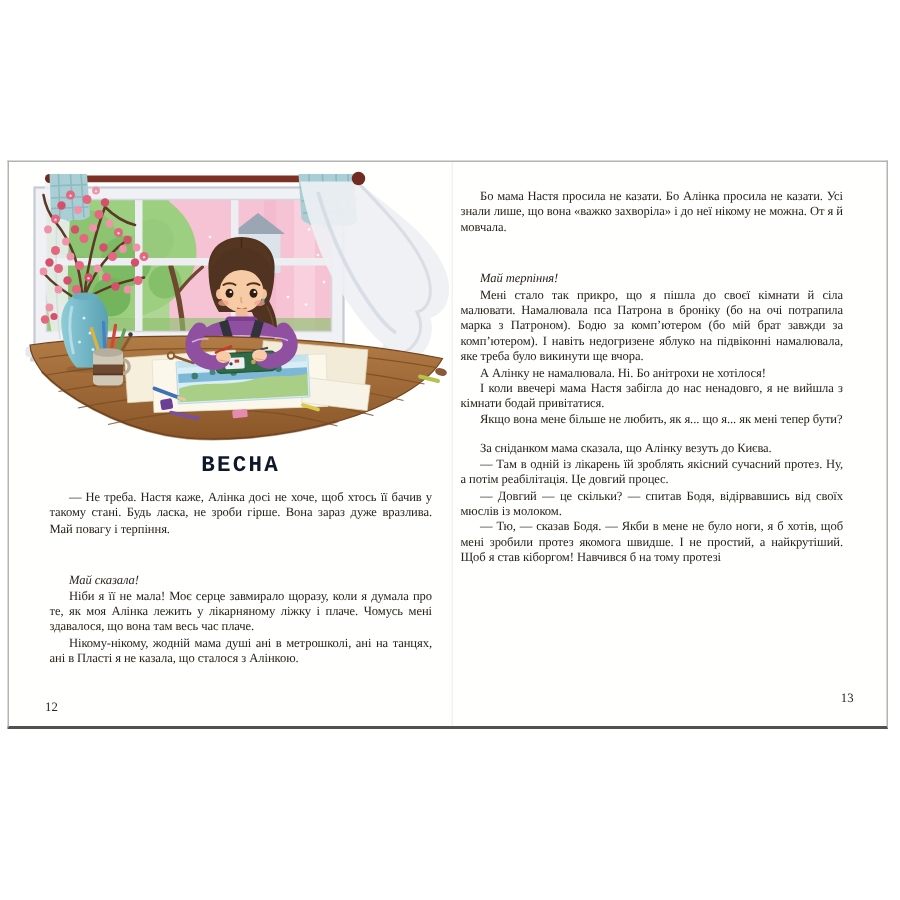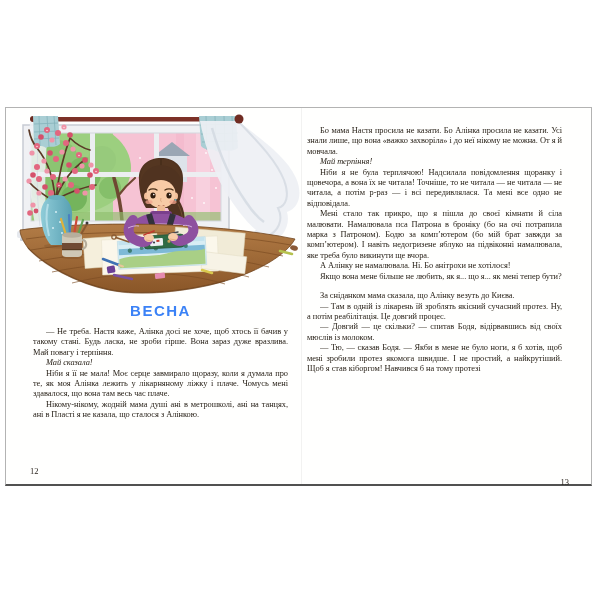--- a/index.html
+++ b/index.html
@@ -17,40 +17,40 @@
   .gutter-seam{
     position:absolute;left:295px;top:0;width:1px;height:100%;
     background:rgba(0,0,0,0.05);
   }
   .illustration{
     position:absolute;left:0;top:0;width:296px;height:190px;
   }
   .chapter-title{
     position:absolute;left:27px;top:194px;width:255px;
     text-align:center;
-    font-family:Liberation Sans, sans-serif;
+    font-family:Liberation Mono, monospace;
     font-weight:bold;font-size:15px;letter-spacing:1.5px;
-    color:#3b82f6;
+    color:#0f172a;
   }
   .text-col{
     position:absolute;width:255px;
     font-size:8.4px;line-height:10.4px;letter-spacing:-0.05px;
     text-align:justify;color:#292219;
     overflow:hidden;
   }
   .text-col p{margin:0;text-indent:13px;}
-  .text-col p.italic{font-style:italic;}
+  .text-col p.italic{font-style:italic;margin-top:24px;}
   .text-col p.gap{margin-top:9px;}
   .left-col{left:27px;top:219px;height:138px;}
   .right-col{left:301px;top:18px;height:339px;}
   .pagenum{
     position:absolute;font-size:8.5px;color:#2c2620;
   }
   .pagenum-left{left:24px;top:358px;}
-  .pagenum-right{left:316px;top:369px;width:255px;text-align:right;padding-right:8px;box-sizing:border-box;}
+  .pagenum-right{left:316px;top:352px;width:255px;text-align:right;padding-right:8px;box-sizing:border-box;}
 </style>
 </head>
 <body>
 
 <div class="book">
   <div class="gutter-seam"></div>
 
   <div>
 
     <svg class="illustration" viewBox="0 0 296 190">
@@ -317,23 +317,23 @@
       <p>Нікому-нікому, жодній мама душі ані в метрошколі, ані на танцях, ані в Пласті я не казала, що сталося з Алінкою.</p>
     </div>
 
     <div class="pagenum pagenum-left">12</div>
   </div>
 
   <div>
     <div class="text-col right-col">
       <p>Бо мама Настя просила не казати. Бо Алінка просила не казати. Усі знали лише, що вона «важко захворіла» і до неї нікому не можна. От я й мовчала.</p>
       <p class="italic">Май терпіння!</p>
-      <p>Ніби я не була терплячою! Надсилала повідомлення щоранку і щовечора, а вона їх не читала! Точніше, то не читала — не читала — не читала, а потім р-раз — і всі передивлялася. Та мені все одно не відповідала.</p>
       <p>Мені стало так прикро, що я пішла до своєї кімнати й сіла малювати. Намалювала пса Патрона в броніку (бо на очі потрапила марка з Патроном). Бодю за комп’ютером (бо мій брат завжди за комп’ютером). І навіть недогризене яблуко на підвіконні намалювала, яке треба було викинути ще вчора.</p>
       <p>А Алінку не намалювала. Ні. Бо анітрохи не хотілося!</p>
+      <p>І коли ввечері мама Настя забігла до нас ненадовго, я не вийшла з кімнати бодай привітатися.</p>
       <p>Якщо вона мене більше не любить, як я... що я... як мені тепер бути?</p>
       <p class="gap">За сніданком мама сказала, що Алінку везуть до Києва.</p>
       <p>— Там в одній із лікарень їй зроблять якісний сучасний протез. Ну, а потім реабілітація. Це довгий процес.</p>
       <p>— Довгий — це скільки? — спитав Бодя, відірвавшись від своїх мюслів із молоком.</p>
       <p>— Тю, — сказав Бодя. — Якби в мене не було ноги, я б хотів, щоб мені зробили протез якомога швидше. І не простий, а найкрутіший. Щоб я став кіборгом! Навчився б на тому протезі</p>
     </div>
 
     <div class="pagenum pagenum-right">13</div>
   </div>
 </div>

